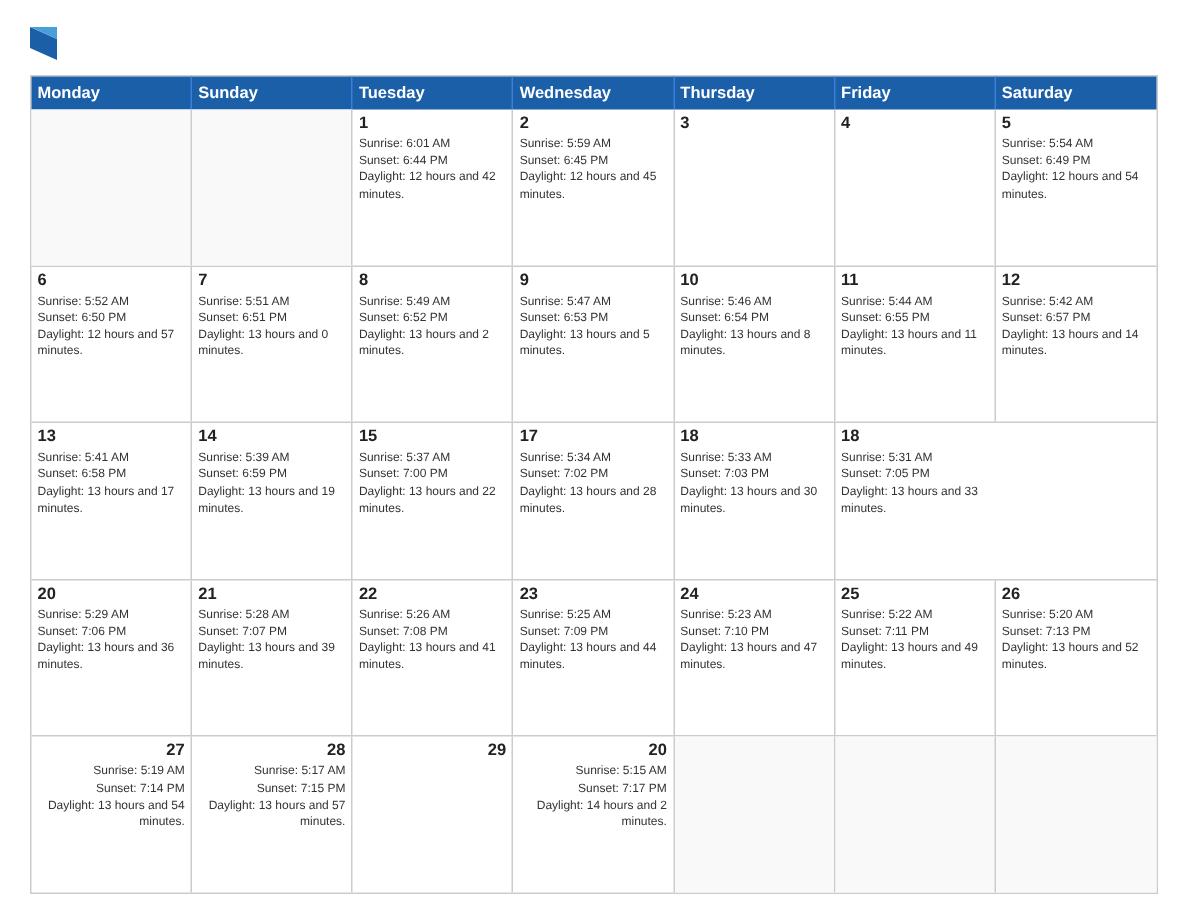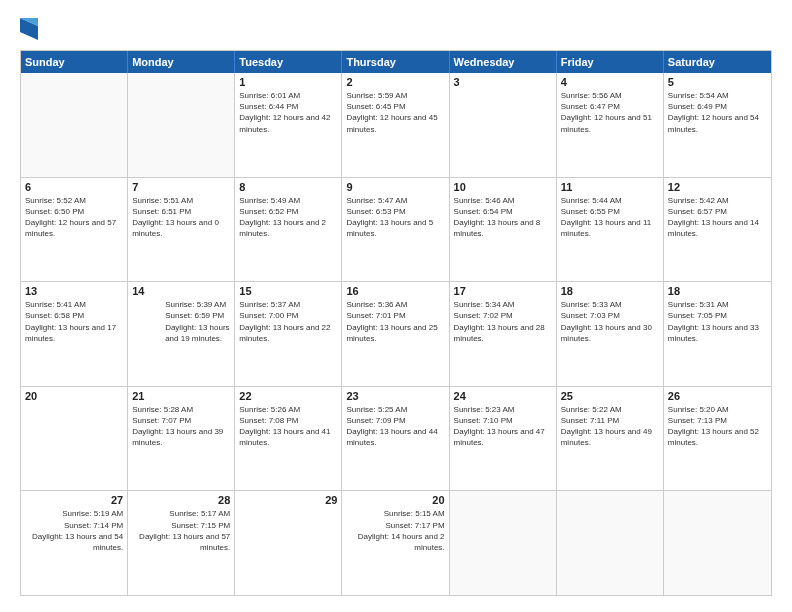--- a/index.html
+++ b/index.html
@@ -124,25 +124,25 @@
       </div>
     </div>
     <div class="title-block">
       <div class="month-title"></div>
       <div class="location"></div>
     </div>
   </div>
 
   <div class="calendar">
     <div class="cal-header" id="cal-header-row">
+        <div class="cal-header-cell">Monday</div>
         <div class="cal-header-cell">Sunday</div>
-        <div class="cal-header-cell">Monday</div>
         <div class="cal-header-cell">Tuesday</div>
+        <div class="cal-header-cell">Wednesday</div>
         <div class="cal-header-cell">Thursday</div>
-        <div class="cal-header-cell">Wednesday</div>
         <div class="cal-header-cell">Friday</div>
         <div class="cal-header-cell">Saturday</div>
       </div>
     <div class="cal-body" id="cal-body">
         <div class="cal-row">
           <div class="cal-cell empty"></div>
           <div class="cal-cell empty"></div>
           <div class="cal-cell">
             <div class="day-num">1</div>
             <div class="cell-text" style="white-space: pre-line;">Sunrise: 6:01 AM
@@ -153,23 +153,20 @@
             <div class="day-num">2</div>
             <div class="cell-text" style="white-space: pre-line;">Sunrise: 5:59 AM
 Sunset: 6:45 PM
 Daylight: 12 hours and 45 minutes.</div>
           </div>
           <div class="cal-cell">
             <div class="day-num">3</div>
           </div>
           <div class="cal-cell">
             <div class="day-num">4</div>
-            <div class="cell-text" style="white-space: pre-line;">Sunrise: 5:56 AM
-Sunset: 6:47 PM
-Daylight: 12 hours and 51 minutes.</div>
           </div>
           <div class="cal-cell">
             <div class="day-num">5</div>
             <div class="cell-text" style="white-space: pre-line;">Sunrise: 5:54 AM
 Sunset: 6:49 PM
 Daylight: 12 hours and 54 minutes.</div>
           </div>
         </div>
         <div class="cal-row">
           <div class="cal-cell">
@@ -217,37 +214,31 @@
         </div>
         <div class="cal-row">
           <div class="cal-cell">
             <div class="day-num">13</div>
             <div class="cell-text" style="white-space: pre-line;">Sunrise: 5:41 AM
 Sunset: 6:58 PM
 Daylight: 13 hours and 17 minutes.</div>
           </div>
           <div class="cal-cell">
             <div class="day-num">14</div>
-            <div class="cell-text" style="white-space: pre-line; margin-left: 33px;">Sunrise: 5:39 AM
+            <div class="cell-text" style="white-space: pre-line;">Sunrise: 5:39 AM
 Sunset: 6:59 PM
 Daylight: 13 hours and 19 minutes.</div>
           </div>
           <div class="cal-cell">
             <div class="day-num">15</div>
             <div class="cell-text" style="white-space: pre-line;">Sunrise: 5:37 AM
 Sunset: 7:00 PM
 Daylight: 13 hours and 22 minutes.</div>
           </div>
           <div class="cal-cell">
-            <div class="day-num">16</div>
-            <div class="cell-text" style="white-space: pre-line;">Sunrise: 5:36 AM
-Sunset: 7:01 PM
-Daylight: 13 hours and 25 minutes.</div>
-          </div>
-          <div class="cal-cell">
             <div class="day-num">17</div>
             <div class="cell-text" style="white-space: pre-line;">Sunrise: 5:34 AM
 Sunset: 7:02 PM
 Daylight: 13 hours and 28 minutes.</div>
           </div>
           <div class="cal-cell">
             <div class="day-num">18</div>
             <div class="cell-text" style="white-space: pre-line;">Sunrise: 5:33 AM
 Sunset: 7:03 PM
 Daylight: 13 hours and 30 minutes.</div>
@@ -255,20 +246,23 @@
           <div class="cal-cell">
             <div class="day-num">18</div>
             <div class="cell-text" style="white-space: pre-line;">Sunrise: 5:31 AM
 Sunset: 7:05 PM
 Daylight: 13 hours and 33 minutes.</div>
           </div>
         </div>
         <div class="cal-row">
           <div class="cal-cell">
             <div class="day-num">20</div>
+            <div class="cell-text" style="white-space: pre-line;">Sunrise: 5:29 AM
+Sunset: 7:06 PM
+Daylight: 13 hours and 36 minutes.</div>
           </div>
           <div class="cal-cell">
             <div class="day-num">21</div>
             <div class="cell-text" style="white-space: pre-line;">Sunrise: 5:28 AM
 Sunset: 7:07 PM
 Daylight: 13 hours and 39 minutes.</div>
           </div>
           <div class="cal-cell">
             <div class="day-num">22</div>
             <div class="cell-text" style="white-space: pre-line;">Sunrise: 5:26 AM

